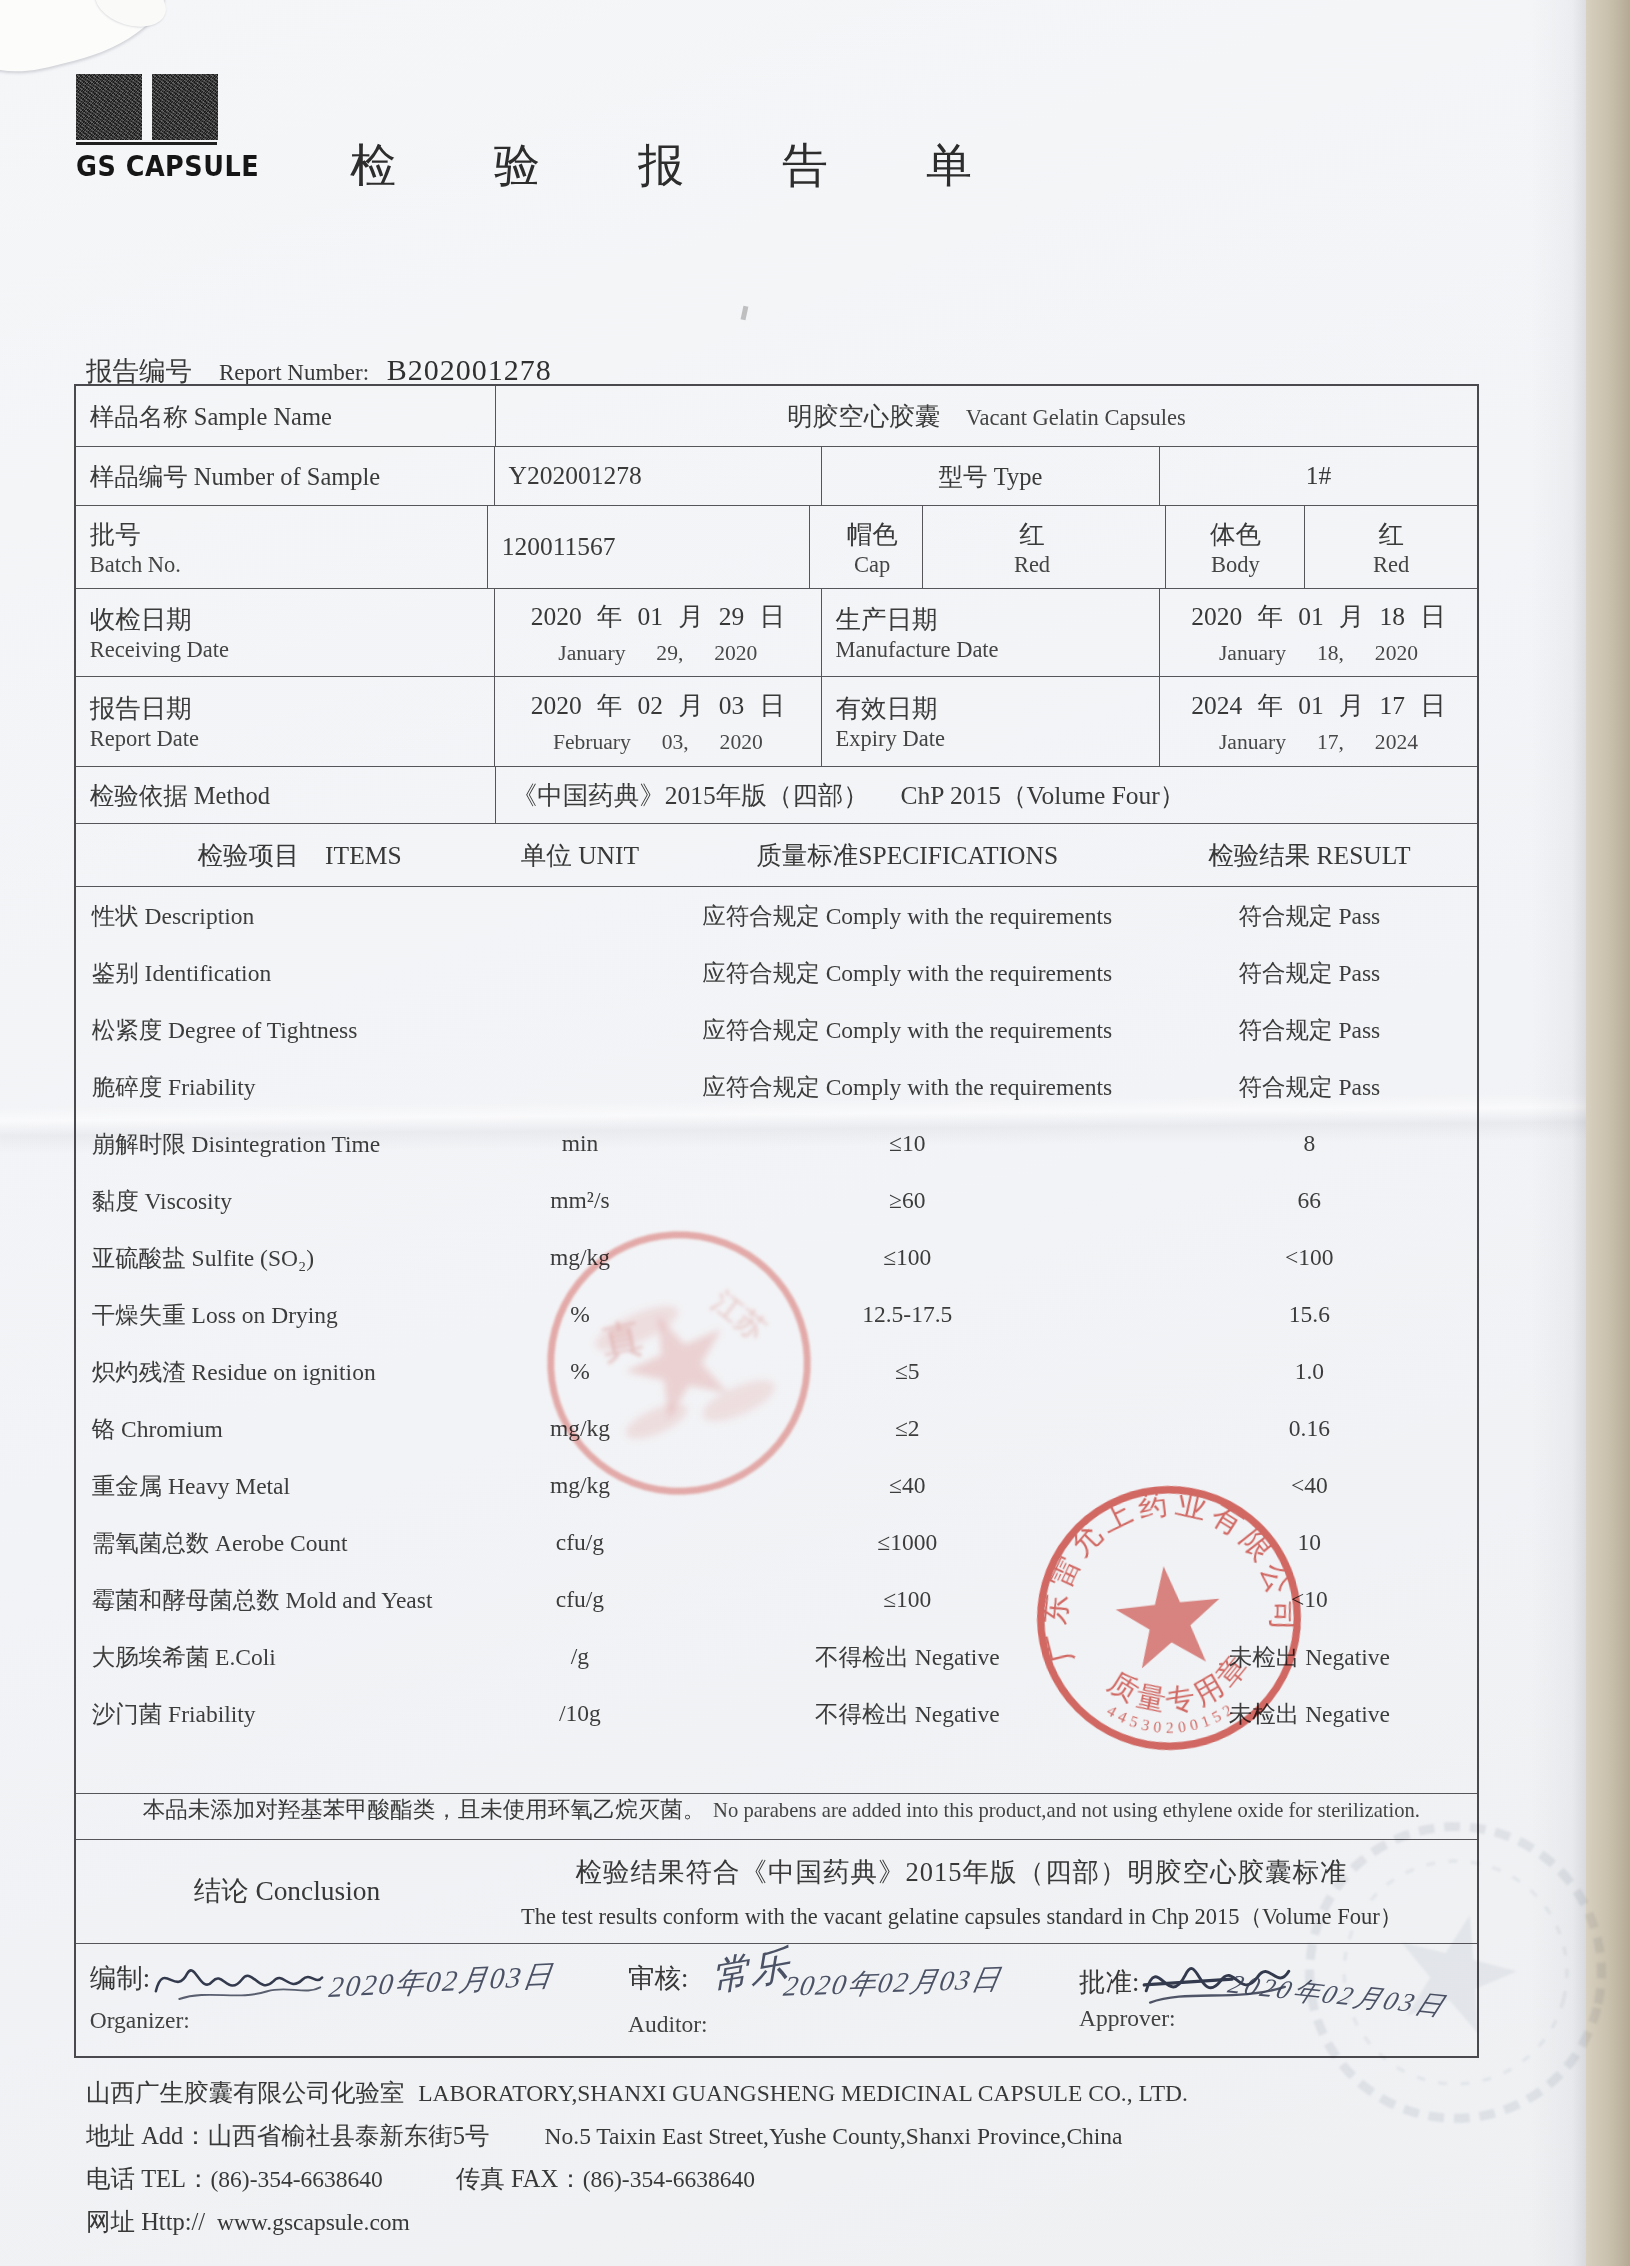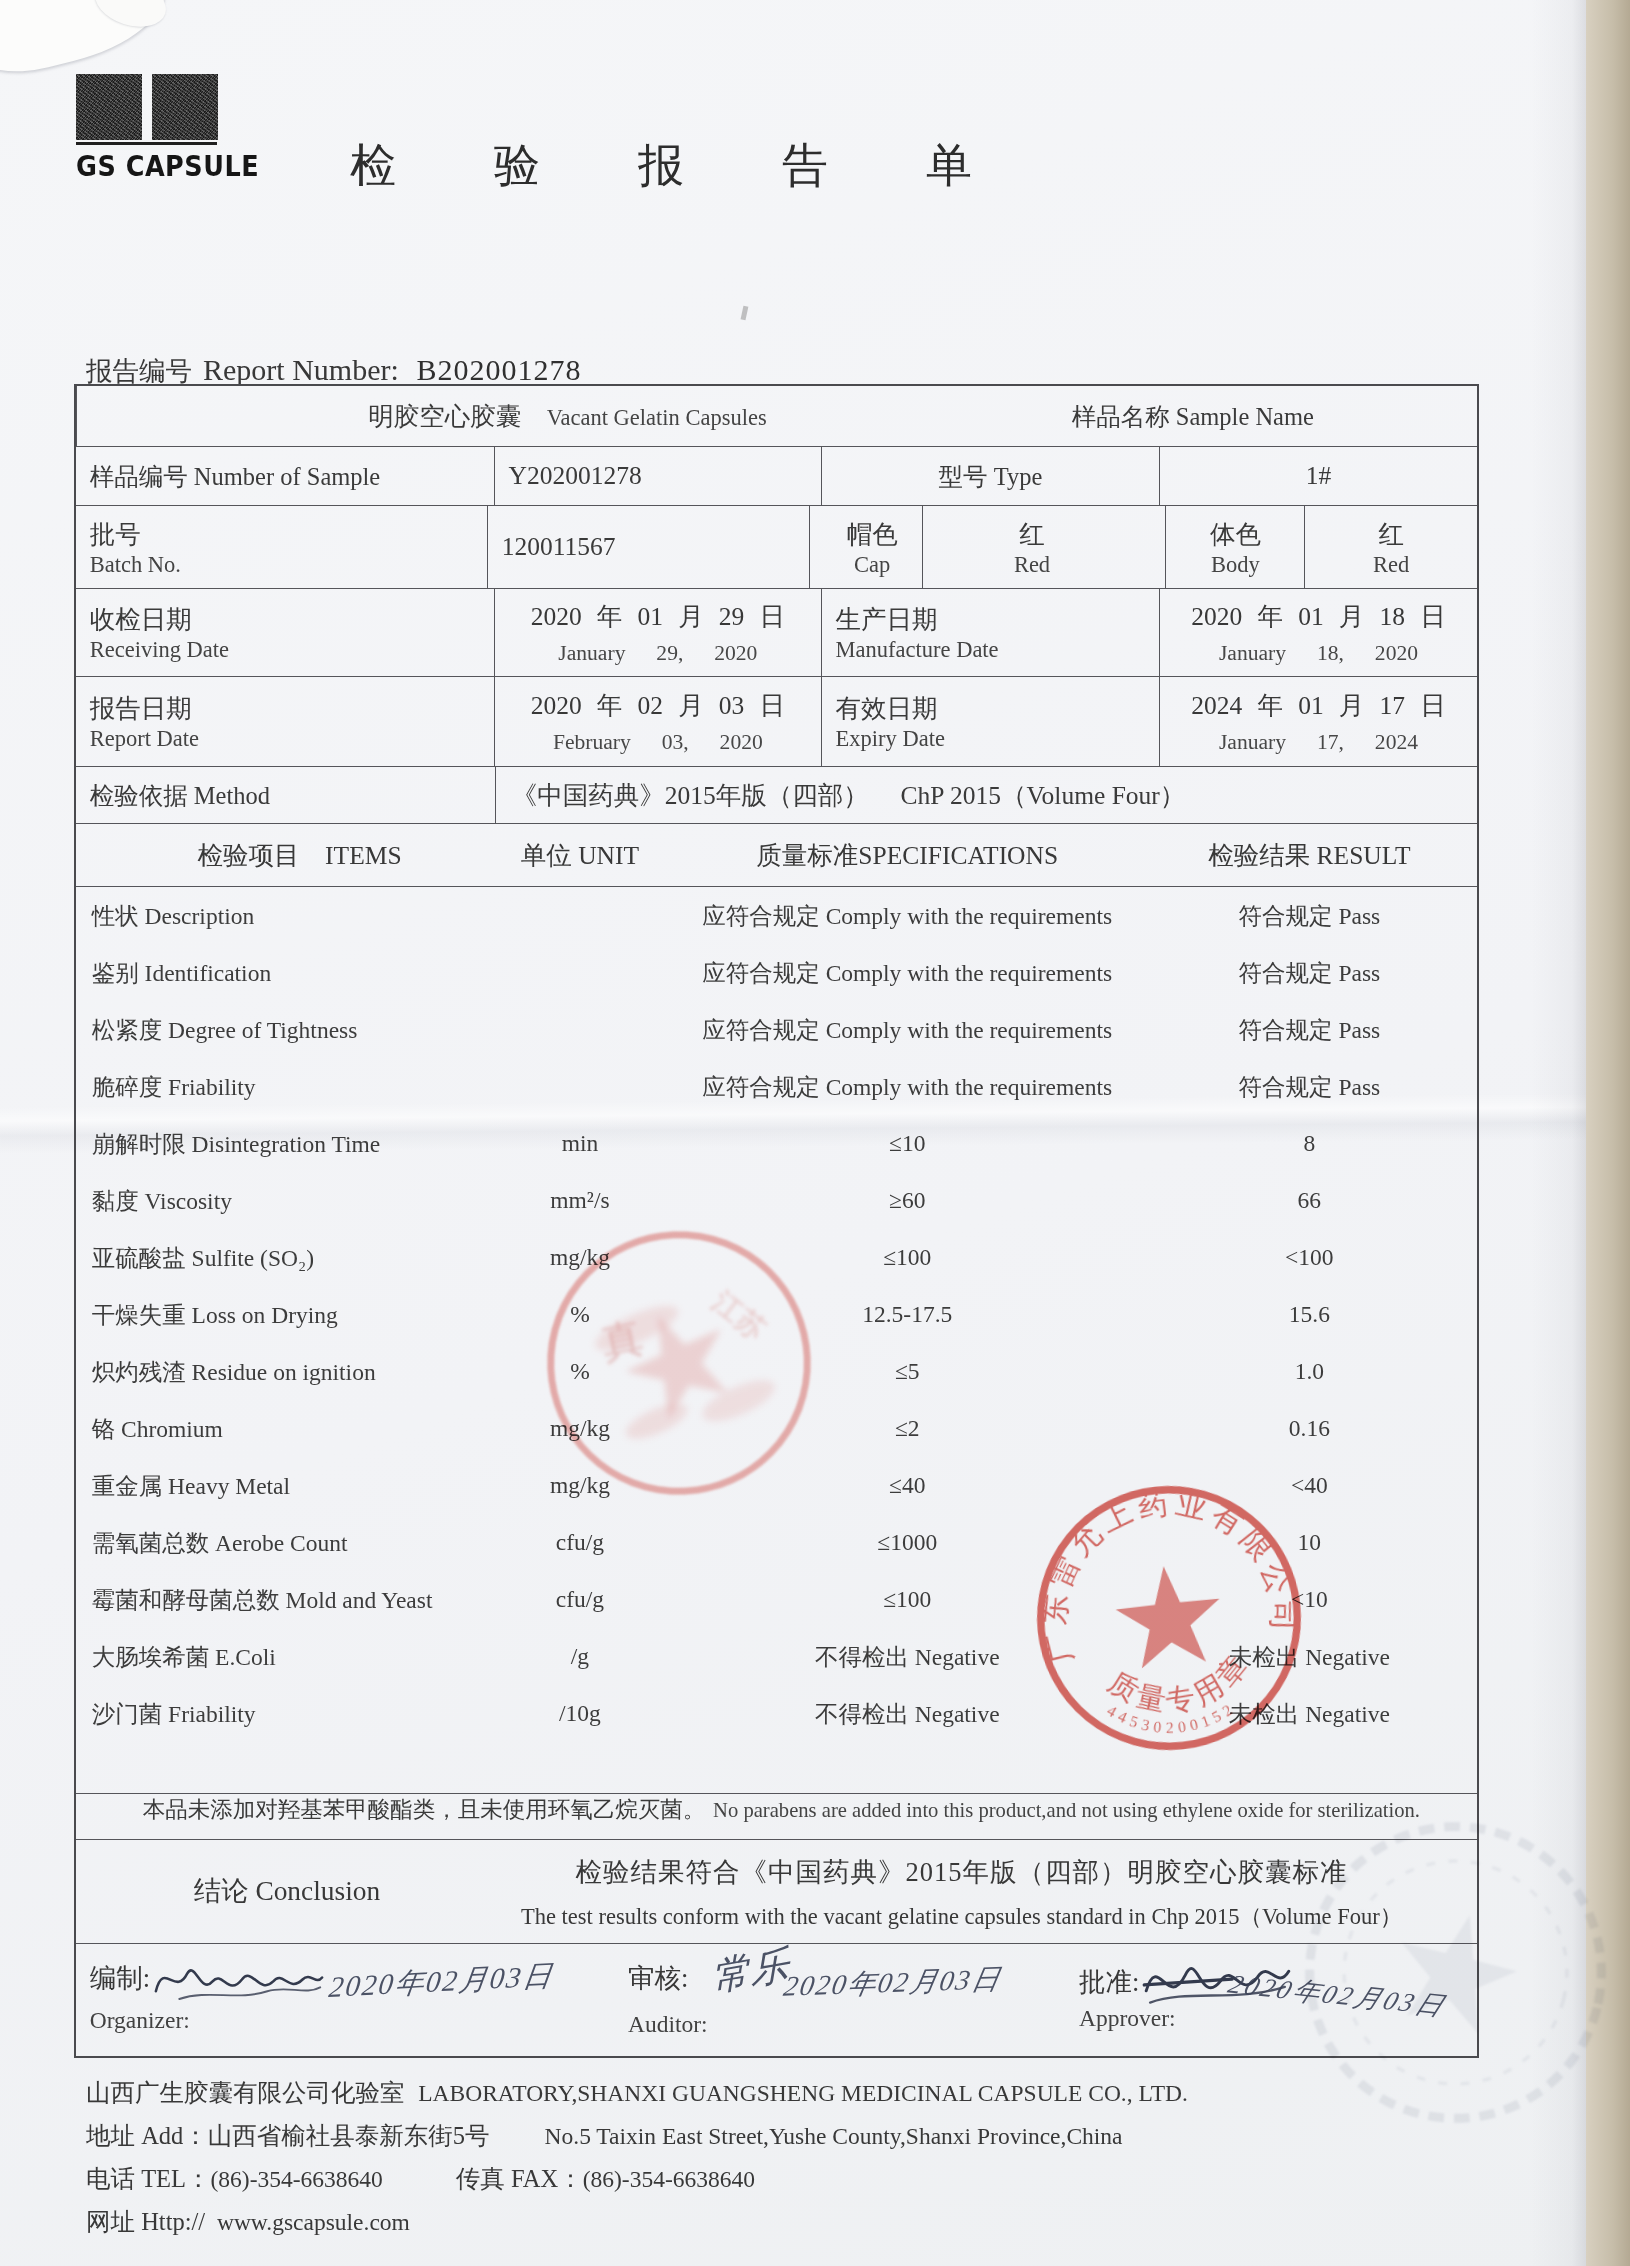--- a/index.html
+++ b/index.html
@@ -26,21 +26,21 @@
     background-image:repeating-linear-gradient(37deg,rgba(255,255,255,.22) 0 1px,rgba(0,0,0,0) 1px 2.9px),
                      repeating-linear-gradient(-53deg,rgba(255,255,255,.14) 0 1px,rgba(0,0,0,0) 1px 2px);}
   .logo-underline{width:141px;height:2.9px;background:#202020;margin-top:2px;}
   .logo-text{font-family:"DejaVu Sans","Liberation Sans",sans-serif;font-weight:bold;font-size:25.5px;
     letter-spacing:0.5px;color:#161616;margin-top:4.9px;transform:scaleY(1.08);transform-origin:left top;white-space:nowrap;}
   
   .title{left:350px;top:135px;font-size:46px;letter-spacing:98px;white-space:nowrap;color:#2d2d2d;font-weight:500;}
   
   .repno{left:86px;top:353px;display:flex;align-items:baseline;white-space:nowrap;}
   .repno .cnl{font-size:26.5px;}
-  .repno .enl{font-size:30px;margin-left:11px;}
+  .repno .enl{font-size:23px;margin-left:27px;}
   .repno .val{font-size:30px;margin-left:17.6px;letter-spacing:1px;color:#303030;}
   
   .table{left:74px;top:384px;width:1405px;height:1674px;border:2px solid #4a4a4e;border-bottom-width:2.9px;box-sizing:border-box;}
   .trow{position:absolute;left:0;right:0;display:flex;box-sizing:border-box;}
   .bt{border-top:1.5px solid #55555a;}
   .c{display:flex;flex-direction:column;justify-content:center;box-sizing:border-box;}
   .bl{border-left:1.5px solid #55555a;}
   .lab{padding-left:13.7px;}
   .cn{font-size:25.5px;color:#3a3a3a;}
   .en{font-size:22.5px;color:#444;}
@@ -104,28 +104,28 @@
 
   <div class="abs repno">
     <span class="cnl">报告编号</span>
     <span class="enl">Report Number:</span>
     <span class="val">B202001278</span>
   </div>
 
   <div class="abs table">
 
     <div class="trow" style="top:0;height:60px;">
+      <div class="c lab" style="width:419px;">
+        <span class="cn" style="font-size:24.5px;">样品名称 Sample Name</span>
+      </div>
       <div class="c bl ctr" style="flex:1;">
         <span class="inline" style="justify-content:center;">
           <span class="cn">明胶空心胶囊</span>
           <span class="en" style="margin-left:13.7px;">Vacant Gelatin Capsules</span>
         </span>
-      </div>
-      <div class="c lab" style="width:419px;">
-        <span class="cn" style="font-size:24.5px;">样品名称 Sample Name</span>
       </div>
     </div>
 
     <div class="trow bt" style="top:60px;height:59px;">
       <div class="c lab" style="width:419px;">
         <span class="cn" style="font-size:24.5px;">样品编号 Number of  Sample</span>
       </div>
       <div class="c bl" style="width:328px;padding-left:13.7px;">
         <span class="cn">Y202001278</span>
       </div>

